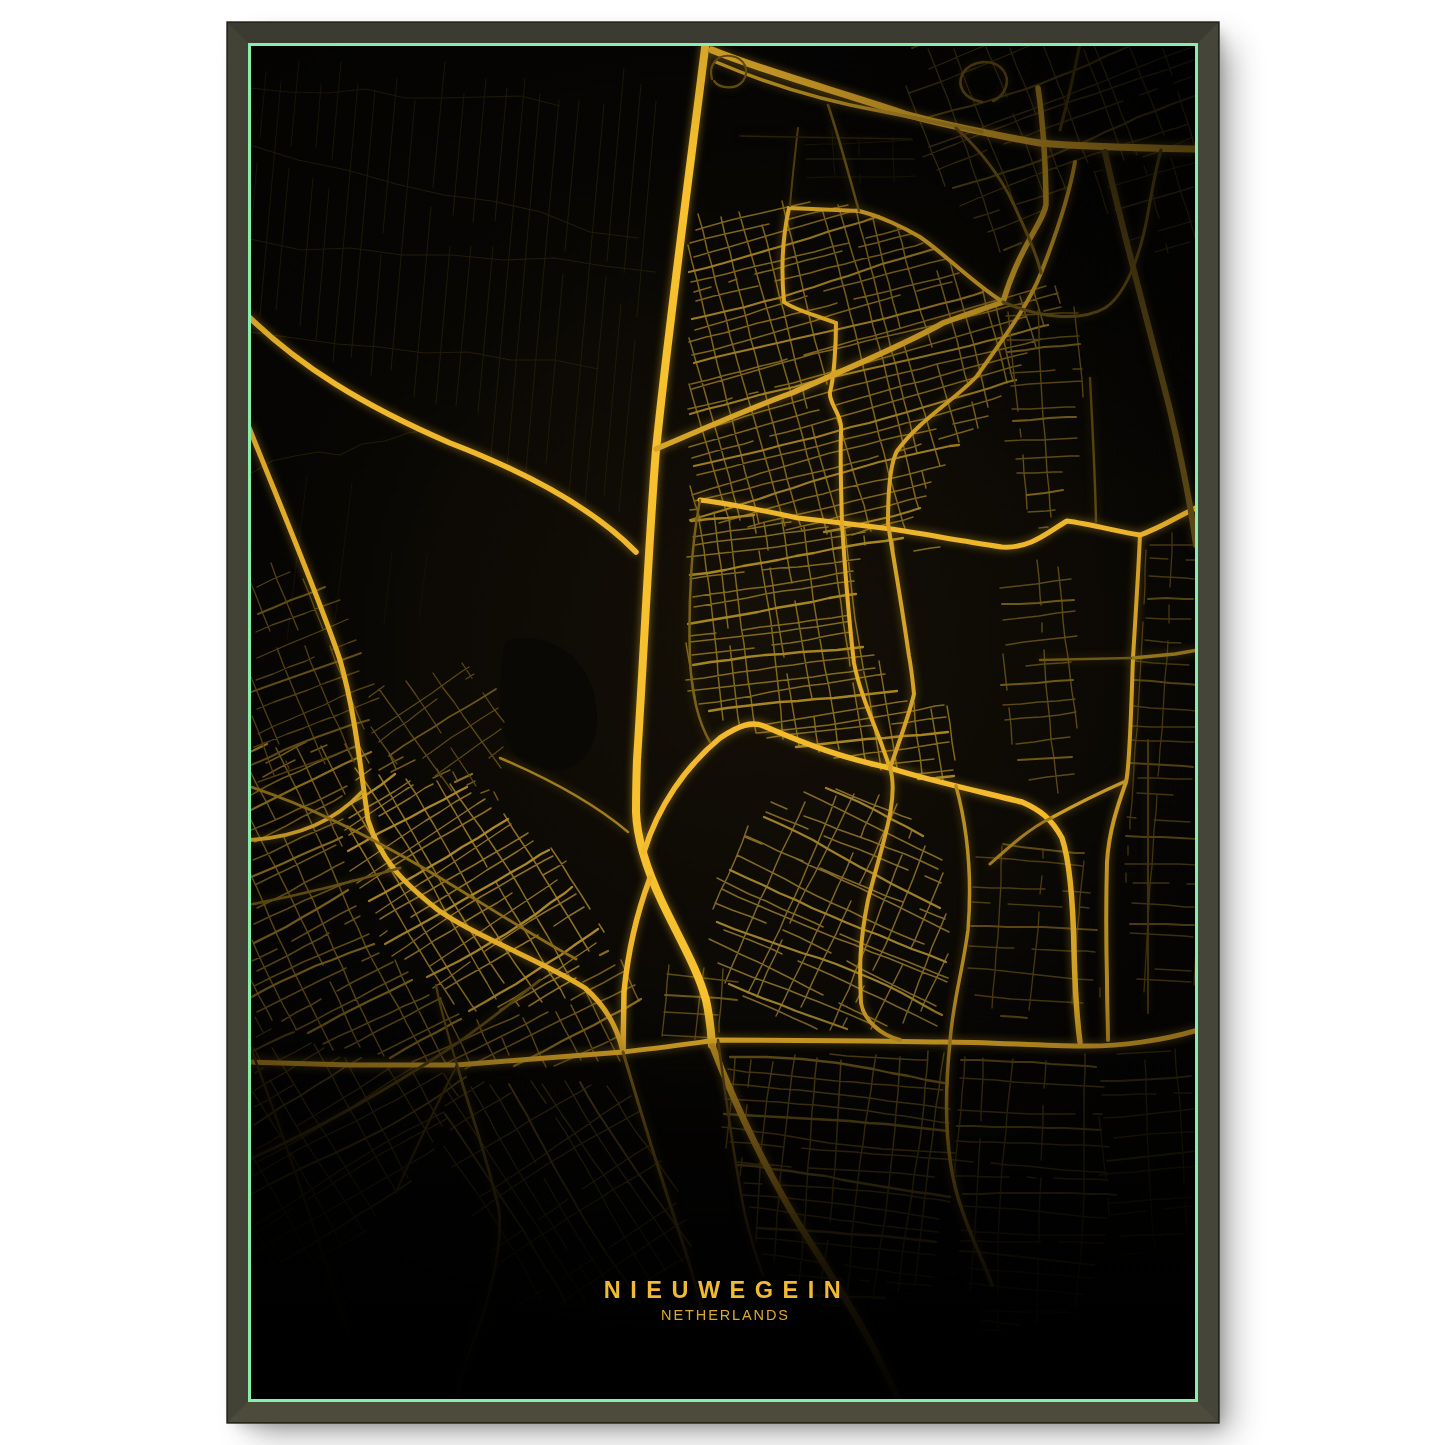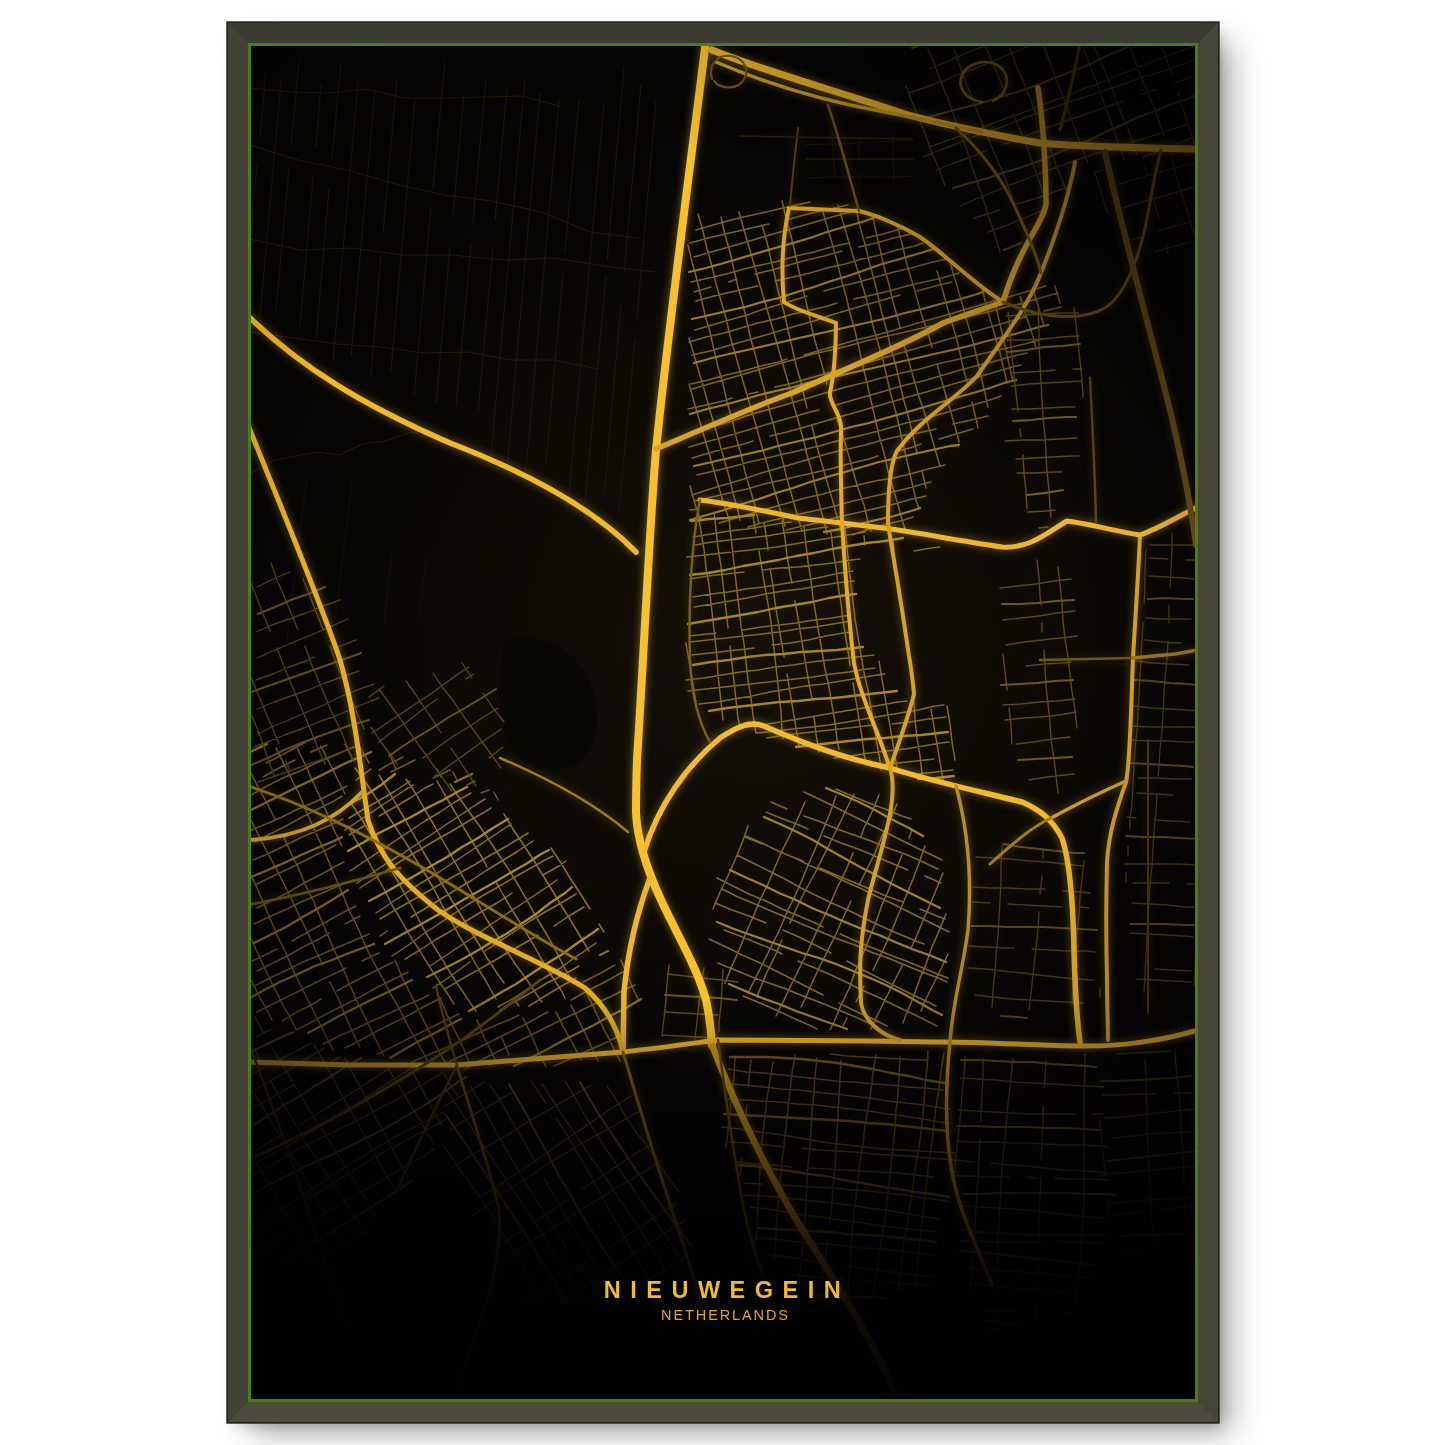--- a/index.html
+++ b/index.html
@@ -1,18 +1,18 @@
 <!DOCTYPE html>
 <html><head><meta charset="utf-8">
 <style>
 html,body{margin:0;padding:0;width:1445px;height:1445px;background:#ffffff;overflow:hidden;}
 #poster{position:absolute;left:228px;top:23px;width:990px;height:1399px;box-sizing:border-box;
  border:20px solid;border-color:#3c3b31 #464539 #4c4b3c #434236;background:#060503;
  box-shadow:0 0 0 1.7px #25241d, 18px 16px 30px -6px rgba(40,40,40,.42), 6px 6px 12px -3px rgba(40,40,40,.25);}
-#inner{position:absolute;inset:0;border:3px solid #4d7c0f;overflow:hidden;}
+#inner{position:absolute;inset:0;border:3px solid #86efac;overflow:hidden;}
 svg{display:block;}
 </style></head>
 <body>
 
 <div id="poster">
 
 <div id="inner">
 
 <svg width="944" height="1353" viewBox="251 46 944 1353">
 <defs>

